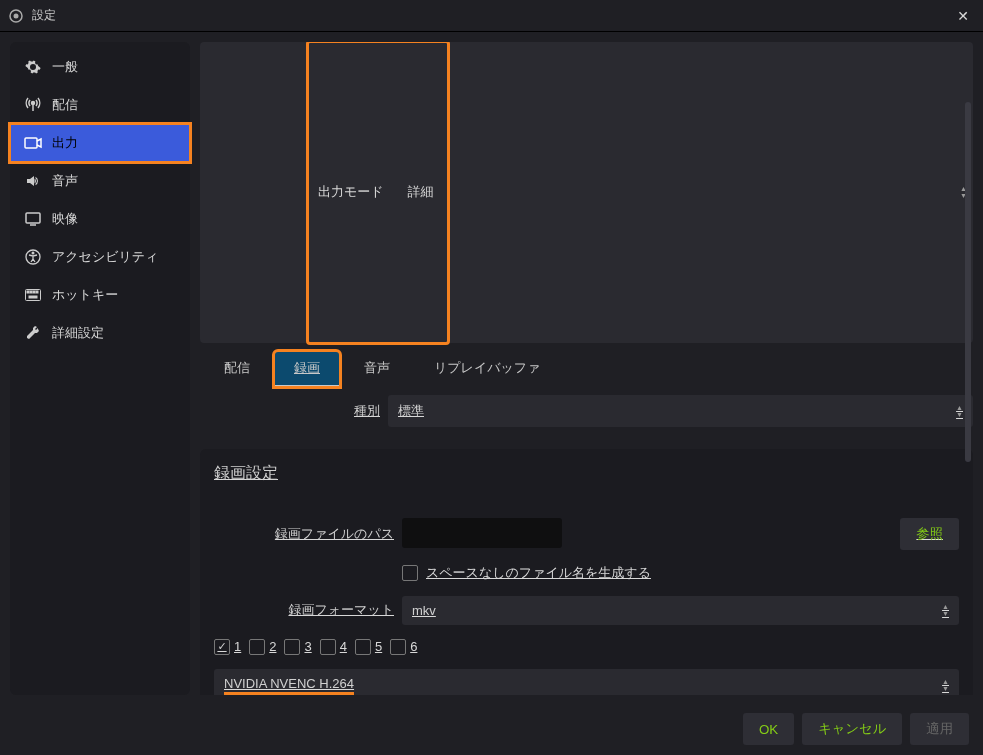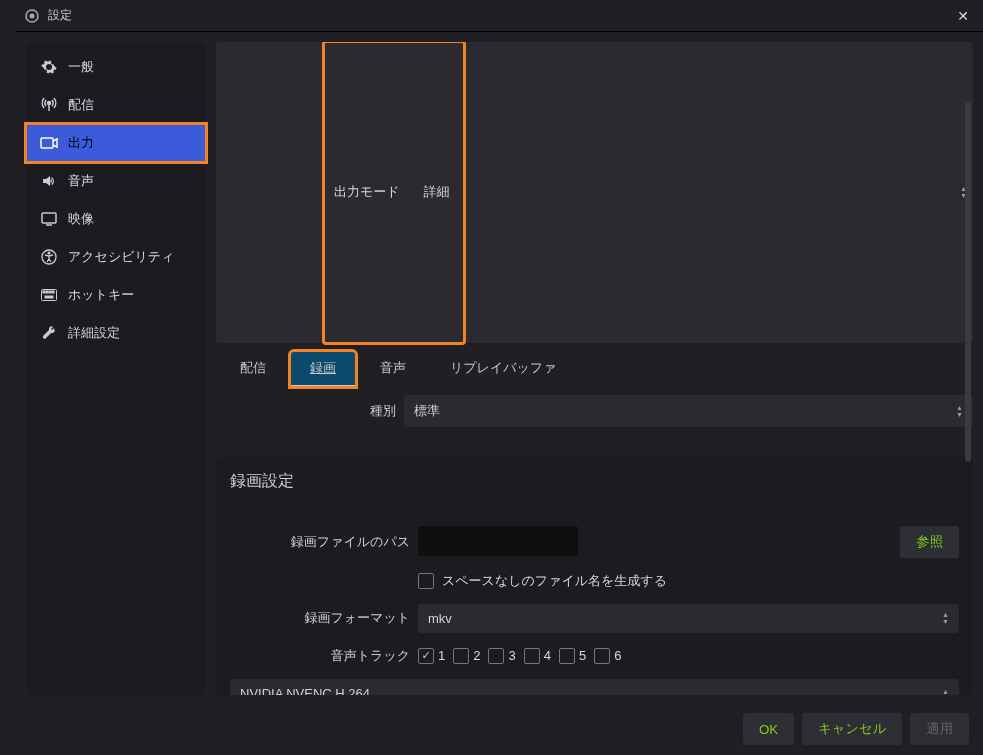--- a/index.html
+++ b/index.html
@@ -11,21 +11,20 @@
   width: 983px;
   height: 755px;
   overflow: hidden;
 }
 .window {
   background: #1f1f24;
   width: 100%;
   height: 100%;
   display: flex;
   flex-direction: column;
-  padding-left: 16px;
 }
 .titlebar {
   height: 32px;
   background: #1f1f24;
   display: flex;
   align-items: center;
   padding: 0 8px;
   border-bottom: 1px solid #000;
 }
 .titlebar .app-icon {
@@ -120,21 +119,22 @@
 .tab.active {
   background: #0c4a6e;
   border-bottom: 2px solid #c8c8c8;
   text-decoration: underline;
 }
 .content {
   flex: 1;
   overflow-y: auto;
   display: flex;
   flex-direction: column;
-  gap: 30px;
+  gap: 22px;
+  text-decoration: underline;
 }
 .form-row {
   display: flex;
   align-items: center;
   gap: 8px;
 }
 .form-row .label {
   width: 180px;
   text-align: right;
   color: #d0d0d0;
@@ -371,21 +371,20 @@
             <span class="label">録画フォーマット</span>
             <div class="field">
               <div class="select">
                 <span>mkv</span>
                 <span class="spinner-control">▲<br>▼</span>
               </div>
             </div>
           </div>
 
           <div class="form-row">
-            <span class="label">音声トラック</span>
             <div class="field tracks">
               <span class="track-item">
                   <span class="checkbox checked"></span>
                   <span>1</span>
                 </span>
               <span class="track-item">
                   <span class="checkbox"></span>
                   <span>2</span>
                 </span>
               <span class="track-item">

